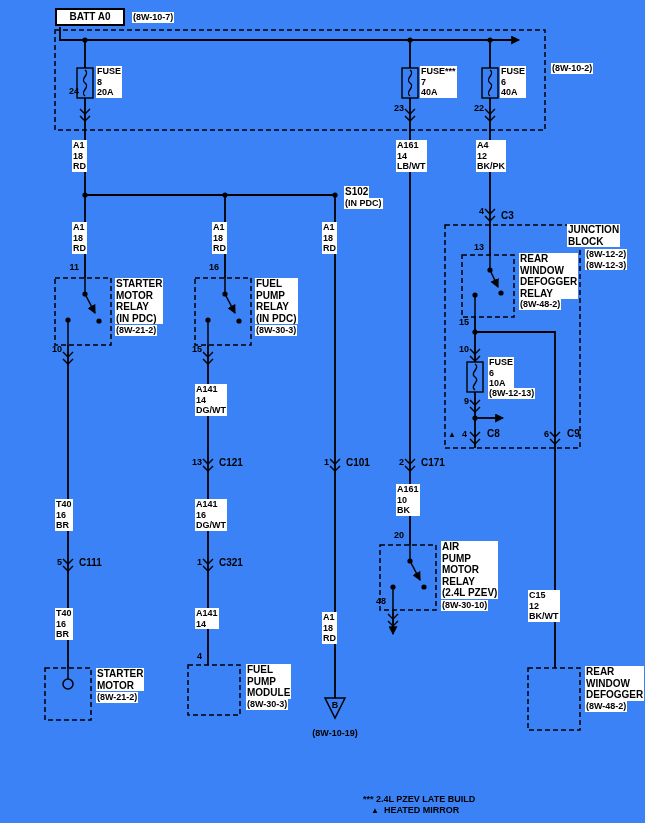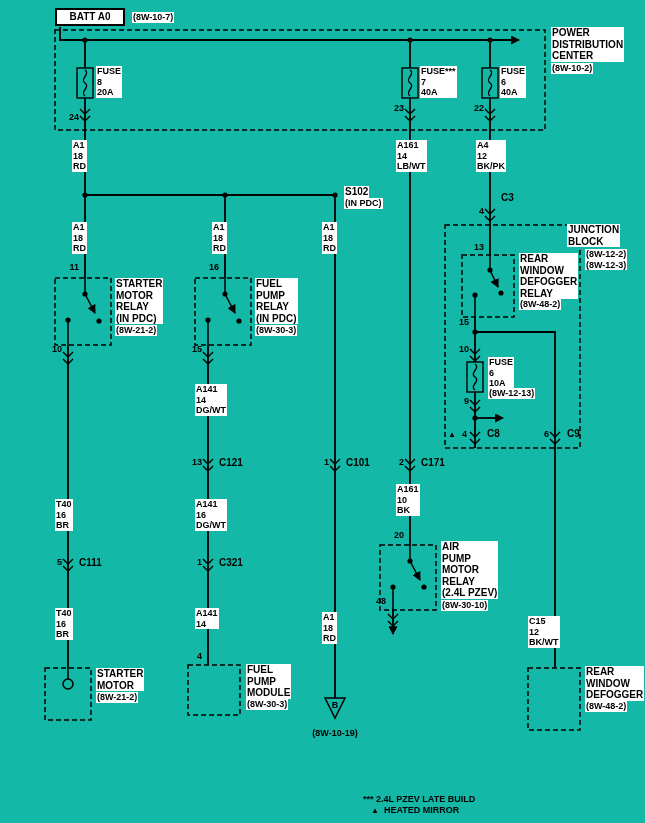--- a/index.html
+++ b/index.html
@@ -1,18 +1,18 @@
 <!DOCTYPE html>
 <html><head>
 <meta charset="utf-8">
 <style>
   *{margin:0;padding:0;box-sizing:border-box}
   html,body{background:#fff}
   body{font-family:"Liberation Sans",sans-serif;color:#000}
-  #diagram{position:relative;width:645px;height:823px;background:#14b8a6;overflow:hidden}
+  #diagram{position:relative;width:645px;height:823px;background:#3b82f6;overflow:hidden}
   #wirelayer{position:absolute;left:0;top:0}
   .lbl{position:absolute;font-weight:bold;font-size:9px;line-height:10.5px;white-space:pre-line;background:#fff;padding:0 1px}
   .name{font-size:10px;line-height:11.5px;font-weight:bold}
   .ref{font-weight:bold;font-size:9px;line-height:10.5px}
   .pin{width:18px;text-align:right;background:transparent;padding:0}
   .cname{font-size:10px;background:transparent}
   .ctr{text-align:center}
   .mk{background:transparent;font-size:8px;padding:0}
   .battbox{position:absolute;left:55px;top:8px;width:70px;height:18px;border:2px solid #000;
            font-weight:bold;font-size:10px;line-height:14px;text-align:center;background:#fff}
@@ -150,35 +150,32 @@
           <path d="M68,668 V679"></path>
           <circle cx="68" cy="684" r="5"></circle>
         </g>
       <path d="M325,698 H345 L335,718 Z"></path>
     </g>
   </svg>
 
   <div class="battbox">BATT A0</div>
   <div class="lbl nobg" style="left:132px;top:12px">(8W-10-7)</div>
 
-  <div class="lbl name" style="left:551px;top:27px">POWER
-DISTRIBUTION
-CENTER</div>
   <div class="lbl ref" style="left:551px;top:63px">(8W-10-2)</div>
 
   <div class="lbl" style="left:96px;top:66px">FUSE
 8
 20A</div>
   <div class="lbl" style="left:420px;top:66px">FUSE***
 7
 40A</div>
   <div class="lbl" style="left:500px;top:66px">FUSE
 6
 40A</div>
-  <div class="lbl pin" style="left:61px;top:112px">24</div>
+  <div class="lbl pin" style="left:61px;top:86px">24</div>
   <div class="lbl pin" style="left:386px;top:103px">23</div>
   <div class="lbl pin" style="left:466px;top:103px">22</div>
 
   <div class="lbl" style="left:72px;top:140px">A1
 18
 RD</div>
   <div class="lbl" style="left:396px;top:140px">A161
 14
 LB/WT</div>
   <div class="lbl" style="left:476px;top:140px">A4
@@ -240,35 +237,35 @@
   <div class="lbl cname" style="left:218px;top:558px">C321</div>
 
   <div class="lbl" style="left:55px;top:608px">T40
 16
 BR</div>
   <div class="lbl" style="left:195px;top:608px">A141
 14</div>
   <div class="lbl" style="left:322px;top:612px">A1
 18
 RD</div>
-  <div class="lbl" style="left:528px;top:616px">C15
+  <div class="lbl" style="left:528px;top:590px">C15
 12
 BK/WT</div>
 
   <div class="lbl pin" style="left:386px;top:530px">20</div>
   <div class="lbl name" style="left:441px;top:541px">AIR
 PUMP
 MOTOR
 RELAY
 (2.4L PZEV)</div>
   <div class="lbl ref" style="left:441px;top:600px">(8W-30-10)</div>
   <div class="lbl pin" style="left:368px;top:596px">48</div>
 
   <div class="lbl pin" style="left:466px;top:206px">4</div>
-  <div class="lbl cname" style="left:500px;top:193px">C3</div>
+  <div class="lbl cname" style="left:500px;top:211px">C3</div>
 
   <div class="lbl name" style="left:567px;top:224px">JUNCTION
 BLOCK</div>
   <div class="lbl ref" style="left:585px;top:249px">(8W-12-2)
 (8W-12-3)</div>
 
   <div class="lbl pin" style="left:466px;top:242px">13</div>
   <div class="lbl name" style="left:519px;top:253px">REAR
 WINDOW
 DEFOGGER

